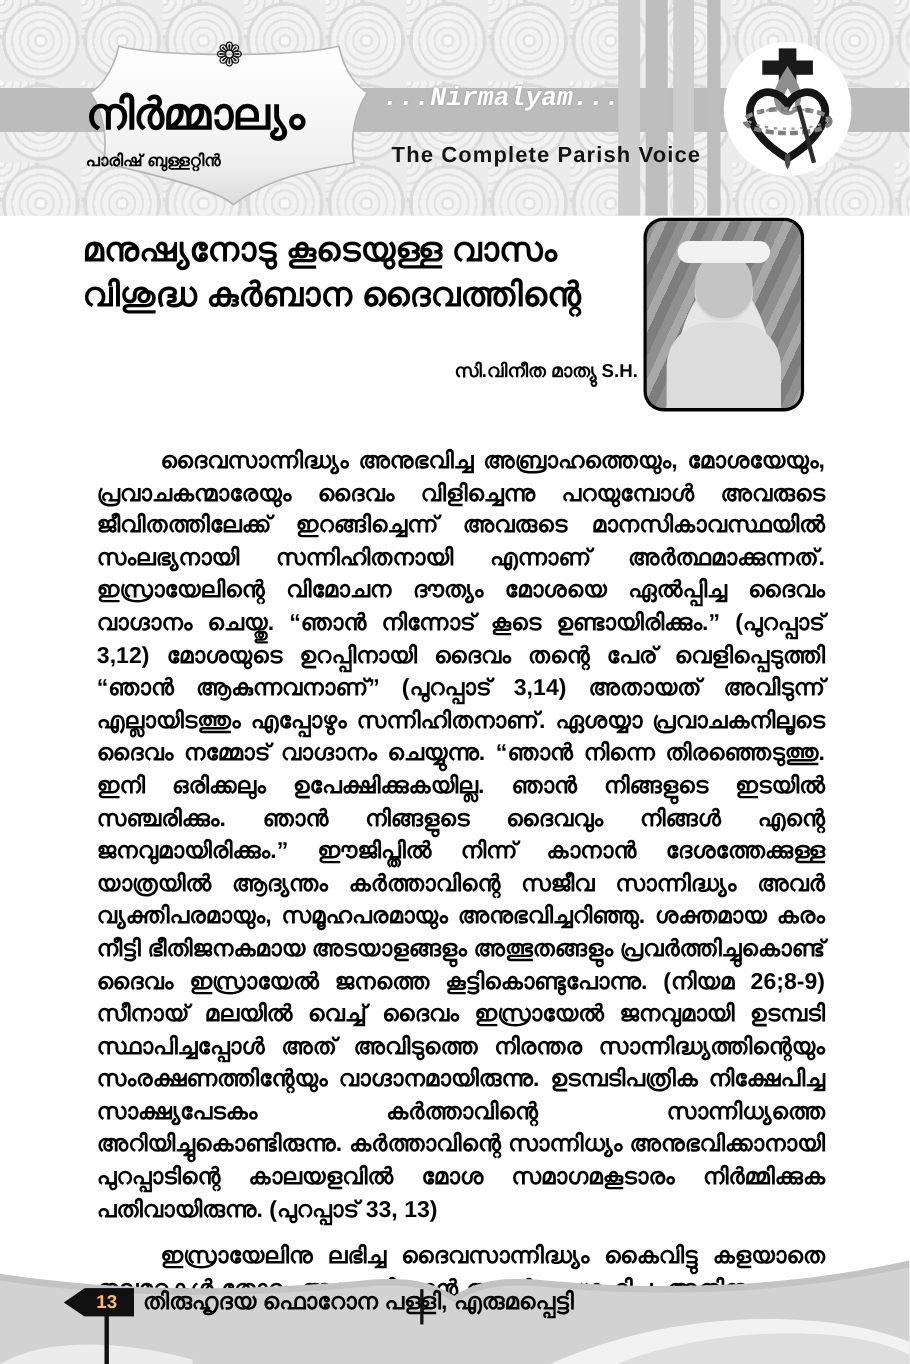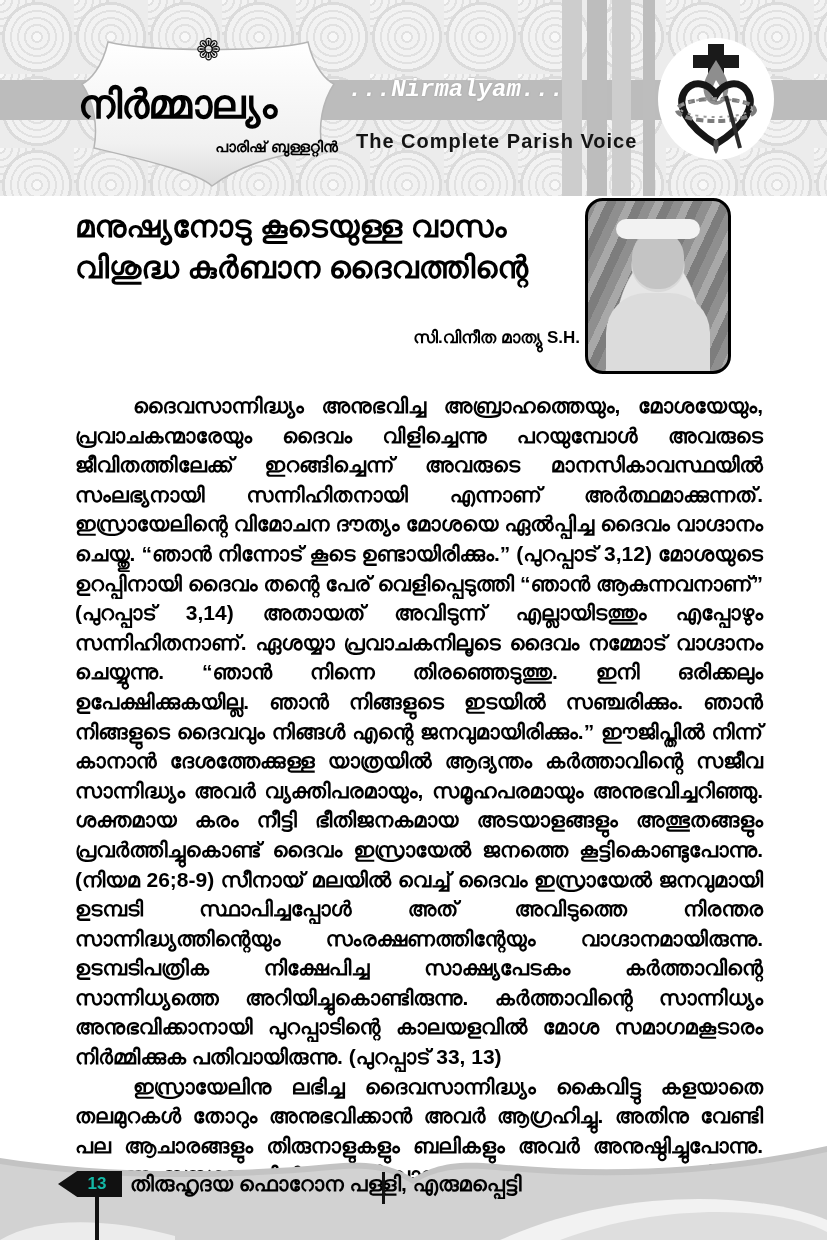--- a/index.html
+++ b/index.html
@@ -18,21 +18,21 @@
   .s1{left:562px;width:20px;background:#cdcdcd;}
   .s2{left:587px;width:20px;background:#bdbdbd;}
   .s3{left:612px;width:19px;background:#cdcdcd;}
   .s4{left:643px;width:12px;background:#bdbdbd;}
 
   .badge{position:absolute;left:78px;top:30px;width:260px;height:168px;}
   .badge svg{position:absolute;left:0;top:0;}
   .badge .ornament{position:absolute;left:118px;top:2px;font-size:30px;color:#111;z-index:3;}
   .badge .logo-title{position:absolute;left:0;top:52px;width:260px;text-align:left;
       font-size:40px;font-weight:800;letter-spacing:-1px;z-index:2;}
-  .badge .logo-sub{position:absolute;left:0;top:108px;width:260px;text-align:right;
+  .badge .logo-sub{position:absolute;left:0;top:108px;width:260px;text-align:left;
       font-size:15px;font-weight:800;z-index:2;}
 
   .script-title{position:absolute;left:348px;top:76px;width:290px;
       font-family:Liberation Mono, monospace;font-style:italic;font-weight:700;
       font-size:24px;color:#ffffff;text-shadow:0 0 2px #9a9a9a;}
   .tagline{position:absolute;left:356px;top:130px;width:330px;
       font-family:Liberation Sans, sans-serif;
       font-size:20px;font-weight:700;letter-spacing:1px;color:#141414;}
 
   .heart-logo{position:absolute;left:656px;top:36px;width:120px;height:126px;}
@@ -50,28 +50,28 @@
   .photo .habit{position:absolute;left:18px;top:92px;width:104px;height:80px;background:#dcdcdc;
       border-radius:40px 40px 0 0;}
   .photo .face{position:absolute;left:44px;top:30px;width:52px;height:58px;background:#c4c4c4;border-radius:45%;}
   .author{position:absolute;left:280px;top:328px;width:300px;text-align:right;
       font-size:17px;font-weight:800;}
   .section-heading{position:absolute;left:75px;top:350px;font-size:29px;font-weight:800;}
   .section-heading .initial{color:#ffffff;-webkit-text-stroke:2px #000;font-size:34px;}
 
   .body-text{position:absolute;left:75px;top:391px;width:688px;
       font-size:21px;font-weight:700;line-height:29.6px;text-align:justify;}
-  .body-text p{margin:0;text-indent:58px;}
+  .body-text p{margin:13px;text-indent:58px;}
 
   
   .footer-waves{position:absolute;left:0;top:1136px;width:827px;height:104px;}
   .flag{position:absolute;left:58px;top:1171px;width:64px;height:26px;background:#111;
       clip-path:polygon(0 50%,30% 0,100% 0,100% 100%,30% 100%);
       display:flex;align-items:center;justify-content:center;padding-left:14px;box-sizing:border-box;}
-  .flag span{color:#14b8a6;font-size:17px;font-weight:800;}
+  .flag span{color:#fdba74;font-size:17px;font-weight:800;}
   .flag-tail{position:absolute;left:95px;top:1192px;width:4px;height:48px;background:#111;}
   .parish-name{position:absolute;left:130px;top:1172px;font-size:21px;font-weight:800;}
   .footer-bar{position:absolute;left:382px;top:1172px;width:3px;height:32px;background:#111;}
 </style>
 </head>
 <body>
 
 <div class="page">
 
   <div class="masthead">

